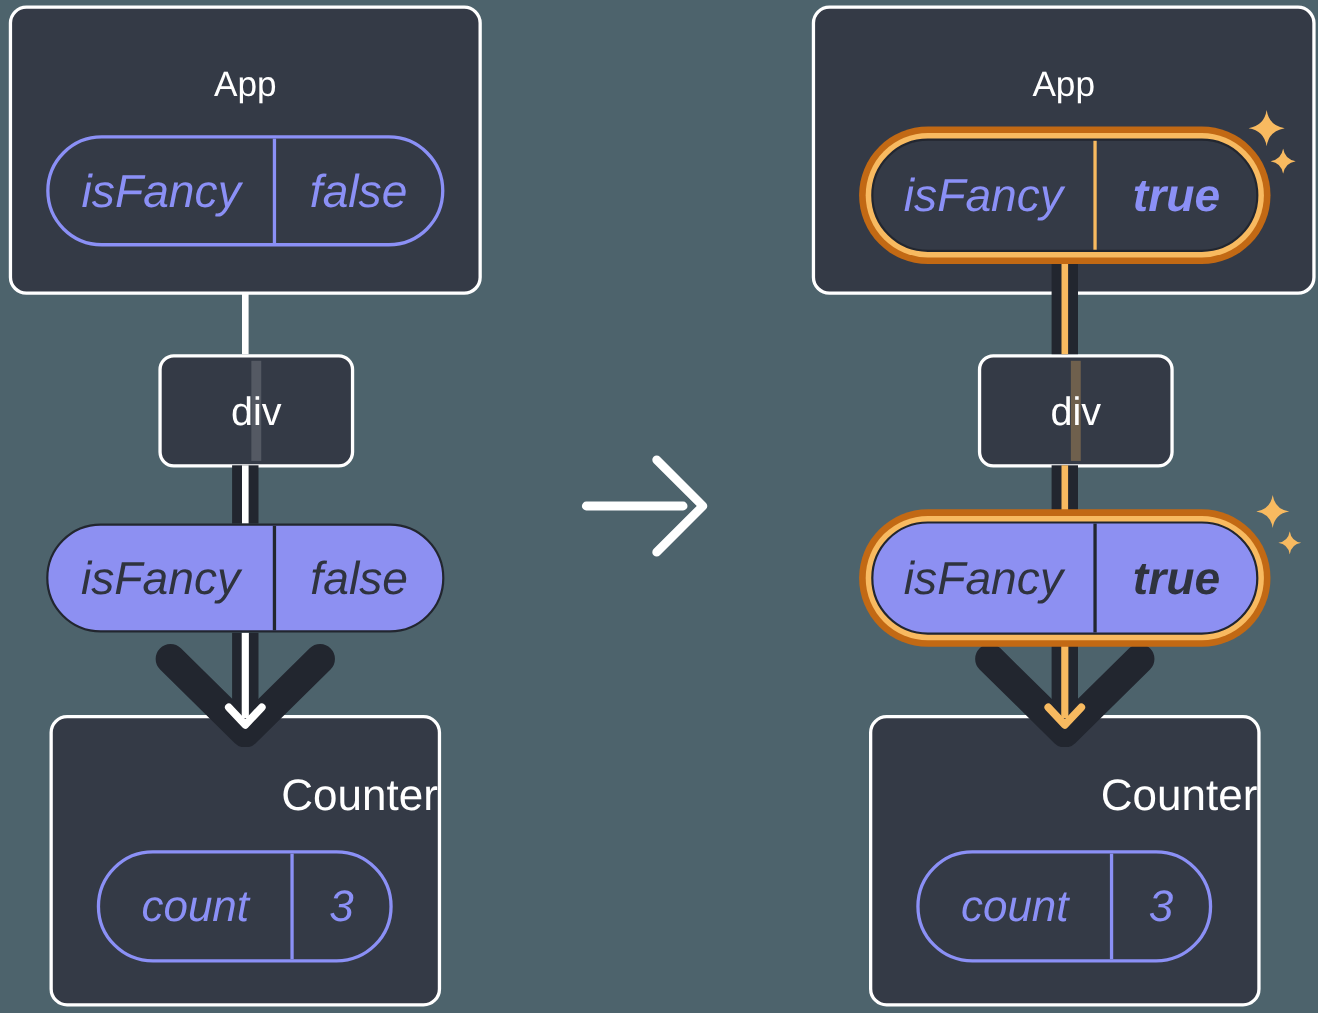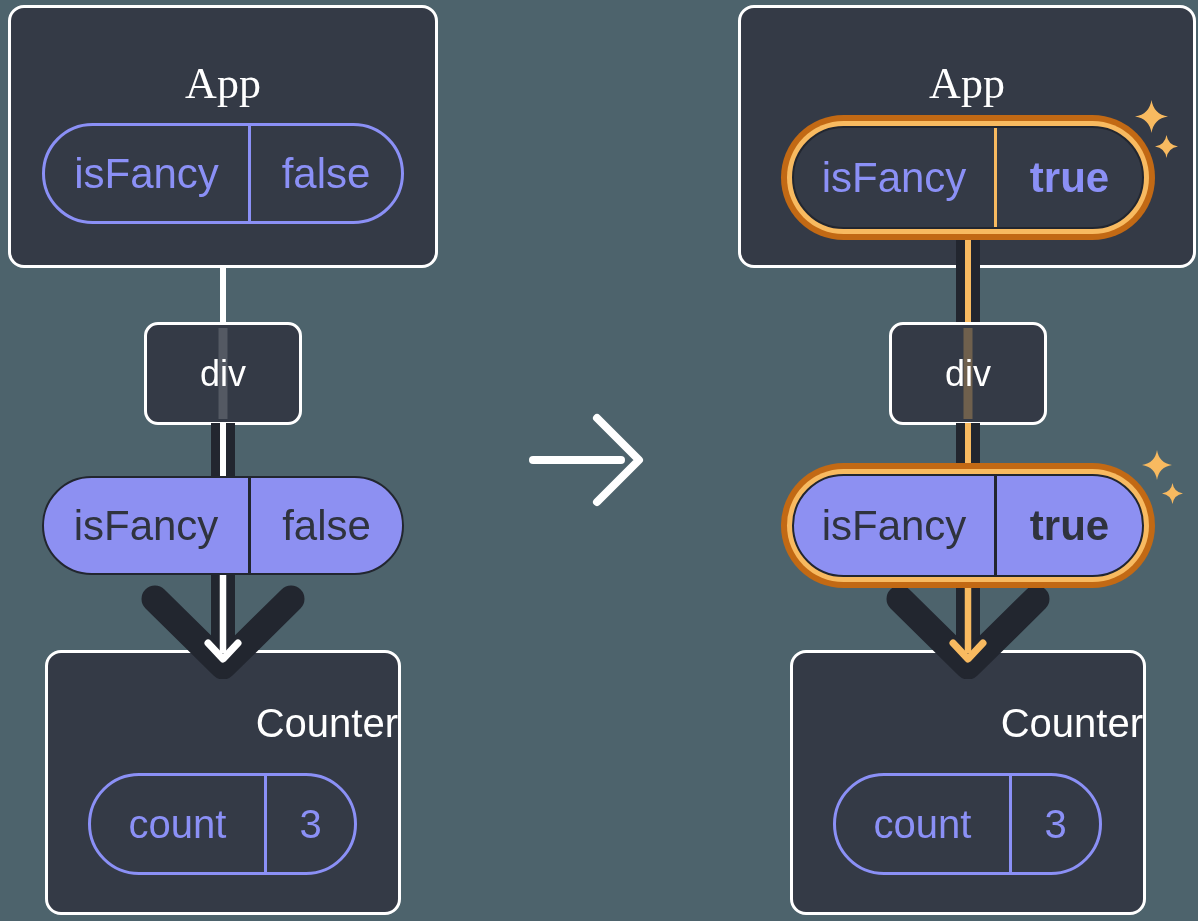--- a/index.html
+++ b/index.html
@@ -13,25 +13,25 @@
   #canvas{position:relative;width:1198px;height:921px;background:var(--background);overflow:hidden;}
 
   .tree{position:absolute;top:0;height:100%;width:453px;}
   .tree.left{left:0;}
   .tree.right{left:745px;}
 
   
   .node{position:absolute;background:var(--node-fill);border:3.5px solid var(--node-border);z-index:1;}
   .node-app{left:8px;top:5px;width:430px;height:263px;border-radius:16px;}
   .right .node-app{left:-7px;width:458px;}
-  .node-div{left:144px;top:322px;width:158px;height:103px;border-radius:14px;}
+  .node-div{left:144px;top:322px;width:178px;height:103px;border-radius:14px;}
   .node-counter{left:45px;top:650px;width:356px;height:265px;border-radius:16px;}
 
   .node-title{position:absolute;left:0;right:0;text-align:center;color:#fff;font-weight:500;}
-  .title-app{top:50px;font-size:44px;font-family:Liberation Serif, serif;}
+  .title-app{top:50px;font-size:32px;}
   .title-div{top:50%;transform:translateY(-50%);font-size:36px;}
   .title-counter{top:48px;font-size:40px;text-align:right;}
 
   
   .div-trace{position:absolute;left:50%;top:3px;bottom:3px;width:9px;transform:translateX(-50%);}
   .trace-white{background:rgba(255,255,255,0.16);}
   .trace-orange{background:rgba(248,186,96,0.30);}
 
   
   .flow-dark{position:absolute;width:24px;left:211px;background:var(--ink-dark);z-index:2;}
@@ -39,21 +39,21 @@
   .core-white{background:var(--white);}
   .core-orange{background:var(--orange-light);}
   .seg1L{top:266px;height:56px;}
   .seg1R{top:234px;height:88px;}
   .seg2{top:423px;height:53px;}
 
   .arrow-down{position:absolute;left:138px;top:575px;z-index:2;}
 
   
   .pill{position:absolute;display:flex;align-items:stretch;z-index:3;font-size:42px;}
-  .cell{display:flex;align-items:center;justify-content:center;}
+  .cell{display:flex;align-items:center;justify-content:center;font-style:italic;}
   .c2{flex:1;justify-content:center;}
   .pill-outline{border:3px solid var(--purple-accent);border-radius:52px;color:var(--purple-accent);}
   .pill-outline .c2{border-left:3px solid var(--purple-accent);}
   .pill-app{left:42px;top:123px;width:362px;height:101px;}
   .pill-app .c1{width:203px;}
   .pill-filled{background:var(--pill-fill);border:2px solid var(--ink-dark);border-radius:52px;color:var(--text-on-pill);}
   .pill-filled .c2{border-left:3px solid var(--ink-dark);}
   .pill-mid{left:42px;top:476px;width:362px;height:99px;}
   .pill-mid .c1{width:204px;}
   .pill-counter{left:88px;top:773px;width:269px;height:102px;font-size:40px;}

